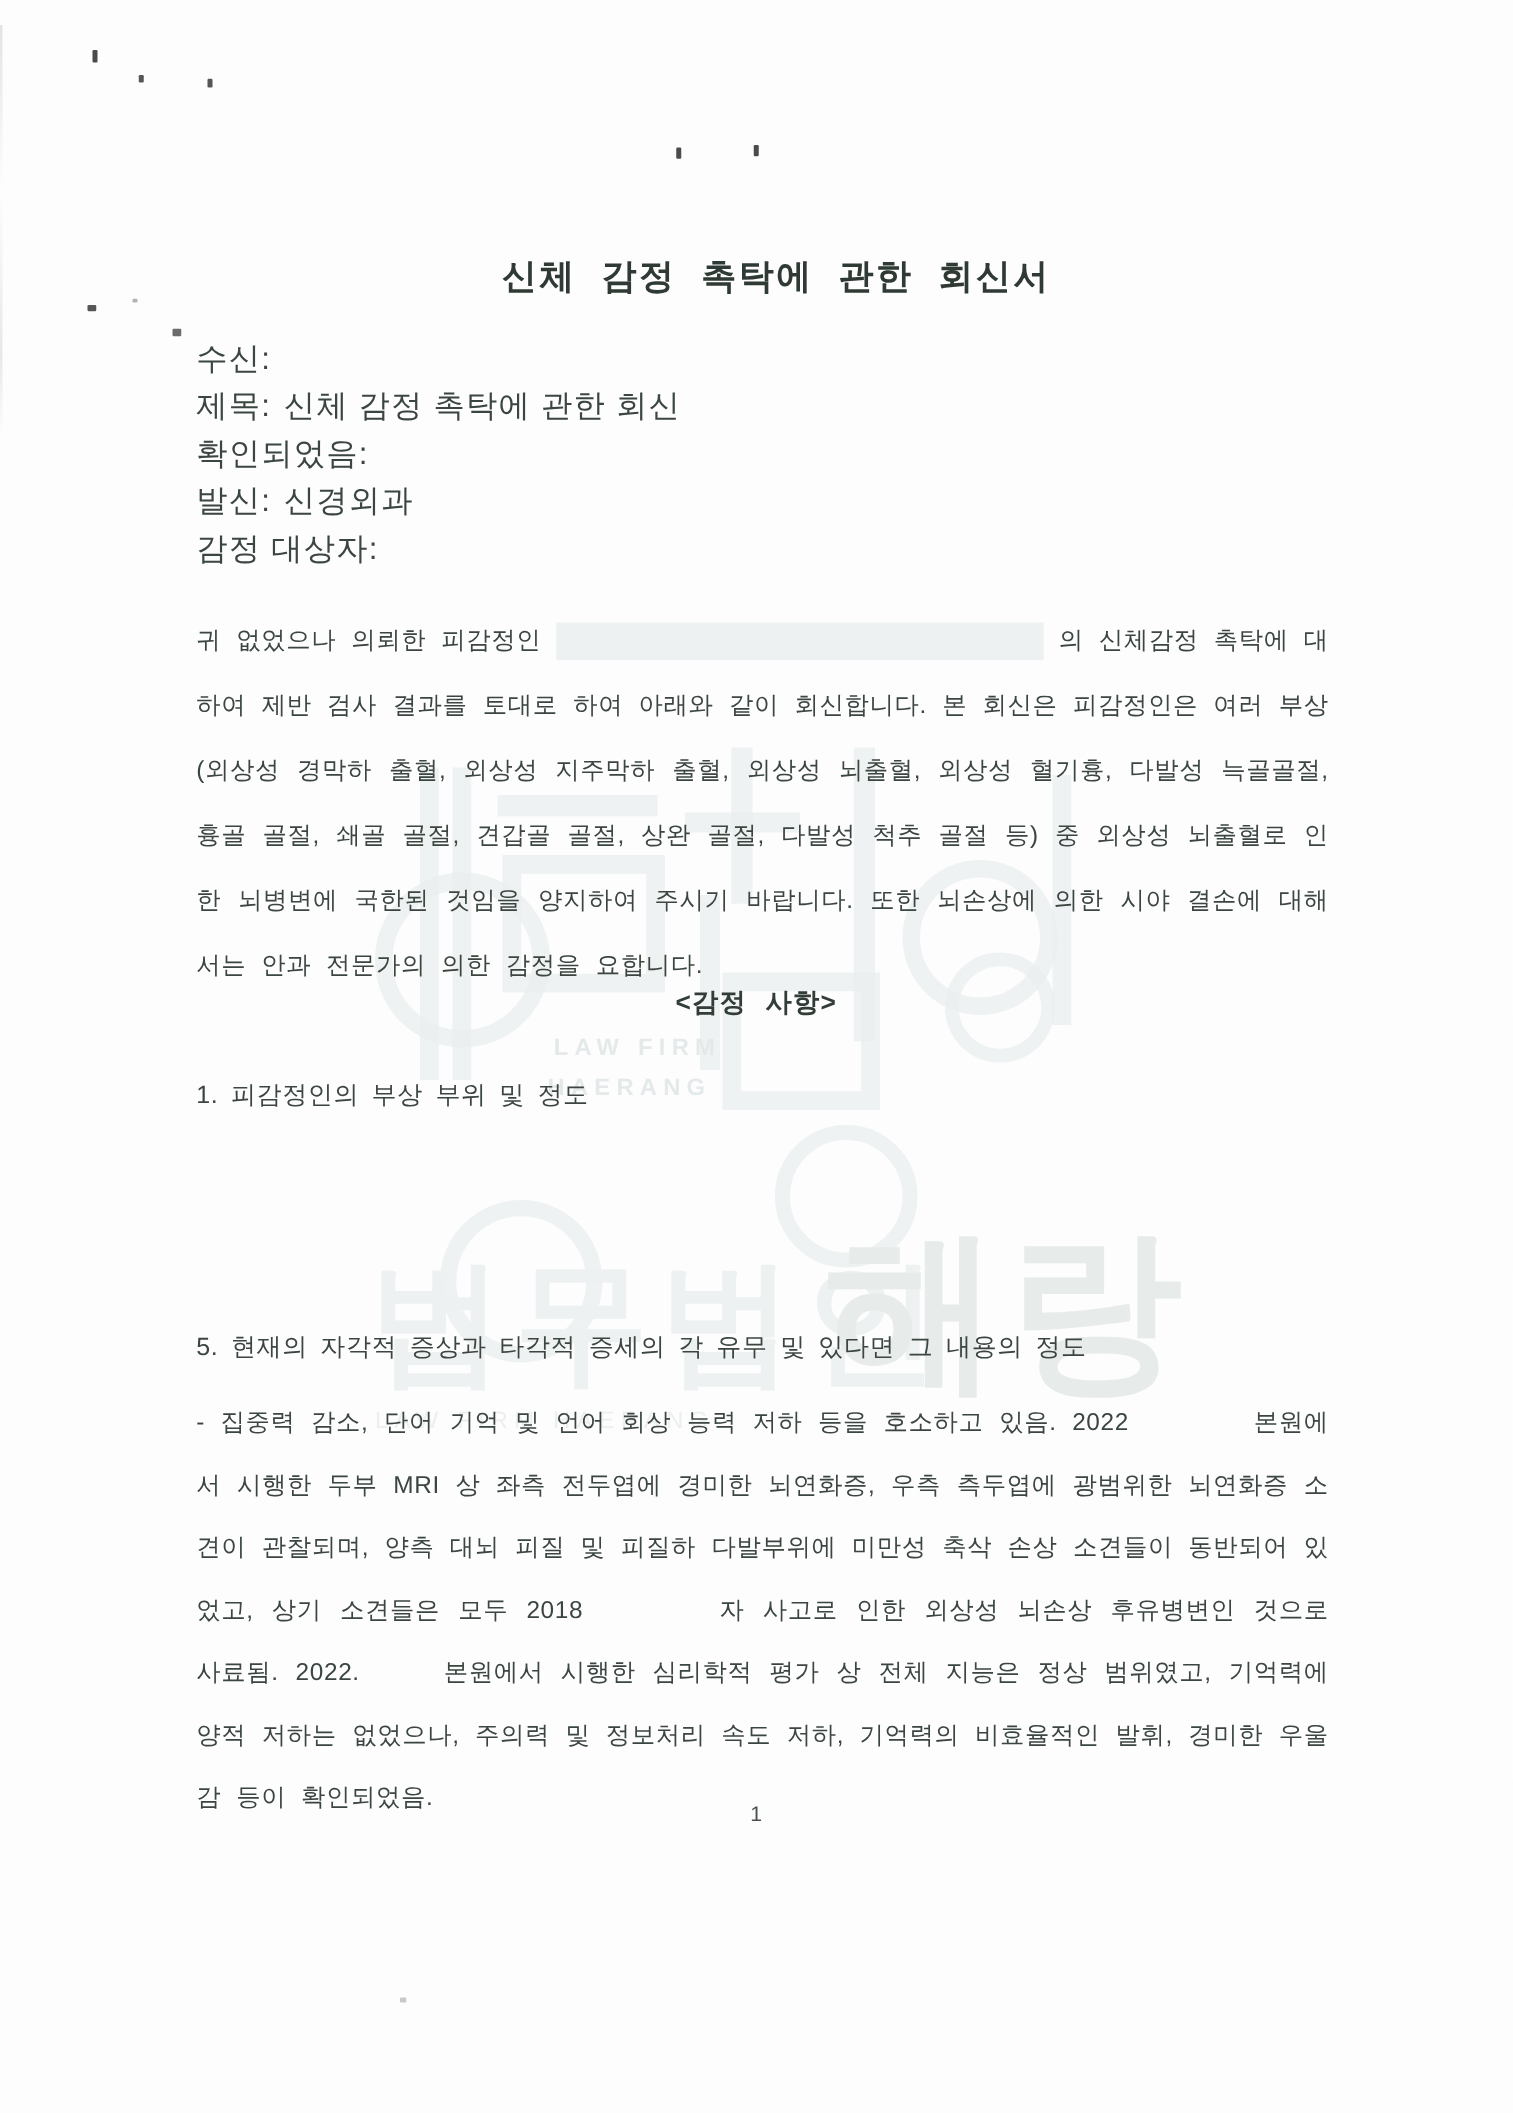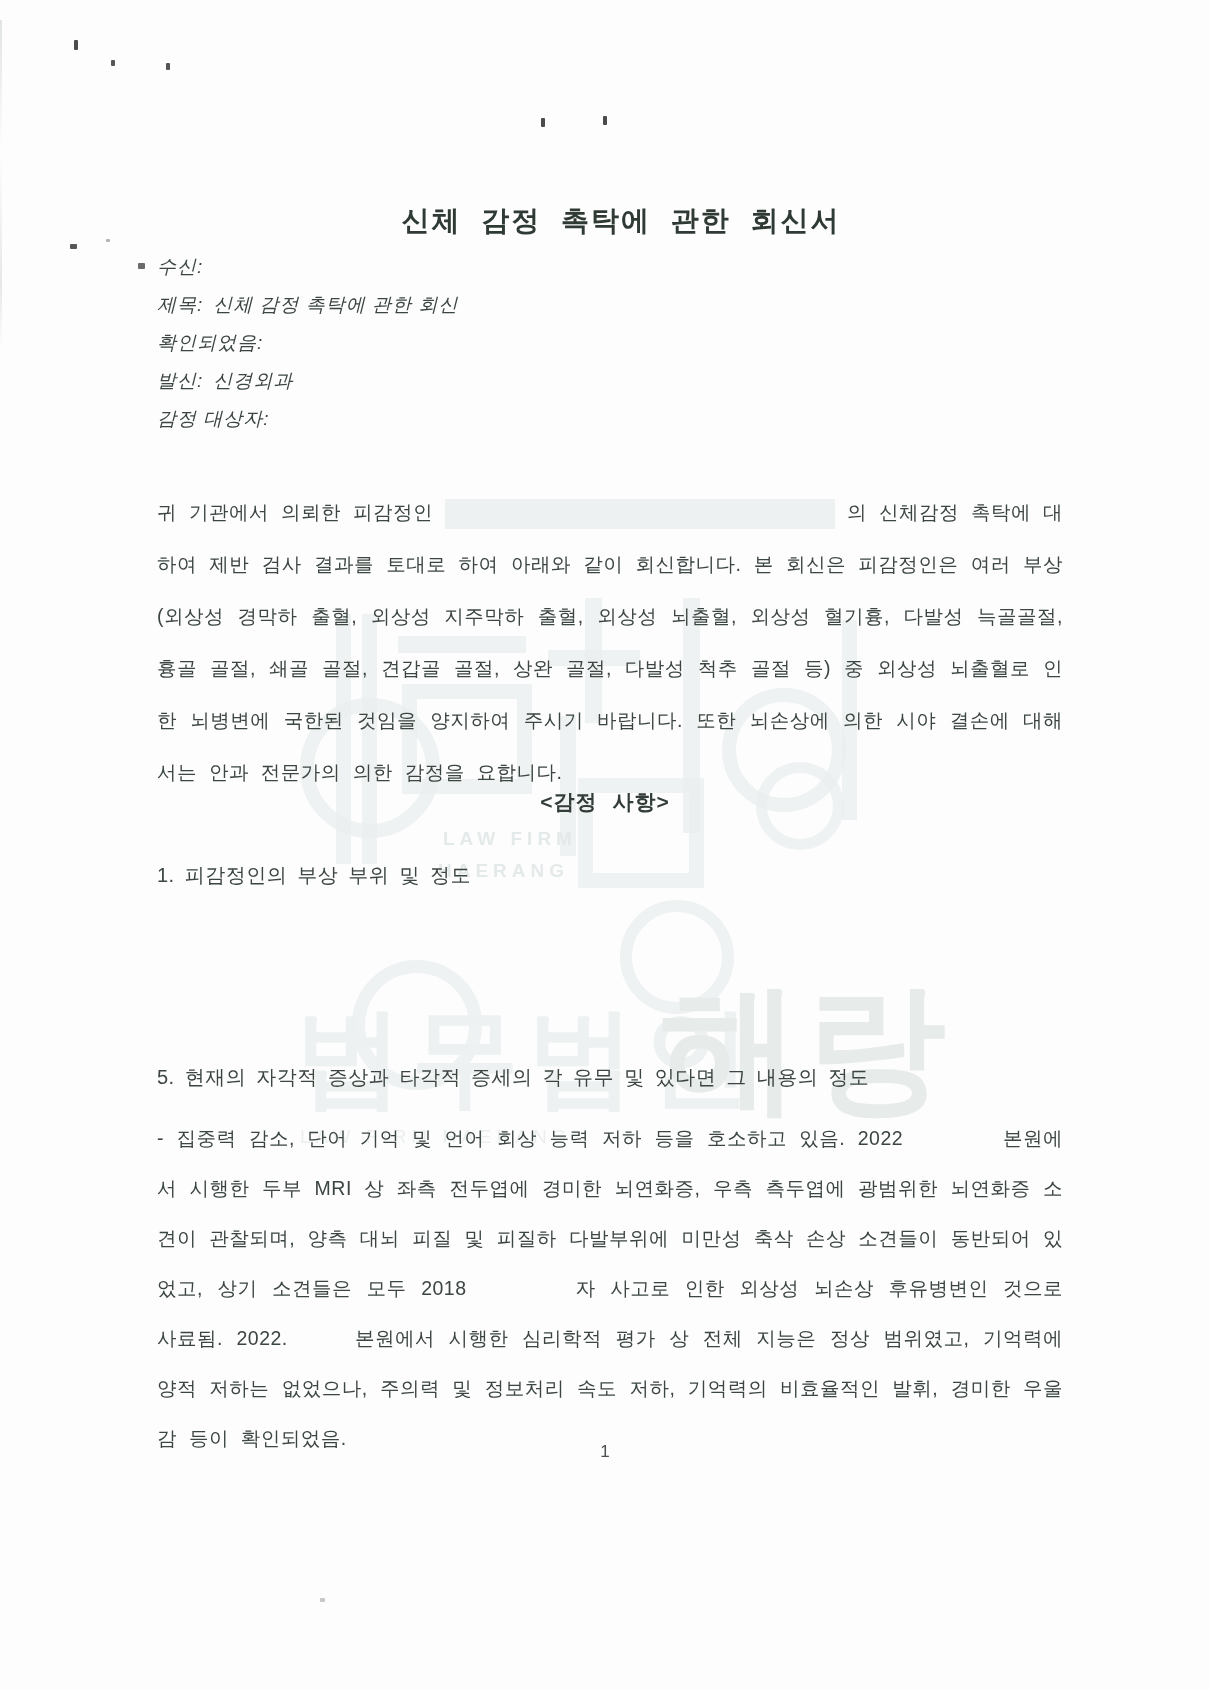--- a/index.html
+++ b/index.html
@@ -36,21 +36,21 @@
     position:absolute;left:300px;top:1126px;
     font-size:19px;font-weight:400;color:#eceff0;letter-spacing:5px;
   }
   
   .content{position:absolute;inset:0;z-index:1;}
   .title{
     position:absolute;top:186px;left:0;width:100%;
     text-align:center;font-size:28px;font-weight:700;color:#2f3a34;
     letter-spacing:2px;word-spacing:10px;margin:16px;
   }
-  .fields{position:absolute;top:248px;left:157px;width:905px;font-size:19px;font-style:italic;}
+  .fields{position:absolute;top:268px;left:157px;width:905px;font-size:25px;}
   .field-row{height:38px;line-height:38px;white-space:nowrap;}
   .field-label{letter-spacing:1px;}
   .field-value{margin-left:10px;letter-spacing:1px;}
   .field-value.indented{}
   .para{
     position:absolute;left:157px;width:906px;
     font-size:19.5px;line-height:52px;text-align:justify;
     letter-spacing:.5px;word-spacing:6px;margin:0;color:#3c4641;
   }
   .para.sec{line-height:50px;}
@@ -136,21 +136,21 @@
         <span class="field-label">확인되었음:</span><span class="field-value"></span>
       </div>
       <div class="field-row">
         <span class="field-label">발신:</span><span class="field-value indented">신경외과</span>
       </div>
       <div class="field-row">
         <span class="field-label">감정 대상자:</span><span class="field-value"></span>
       </div>
     </div>
 
-    <p class="para intro"><span>귀 기관에서 의뢰한 피감정인 </span> <span class="gap shaded" style="width: 390px;"></span> <span>의 신체감정 촉탁에 대하여 제반 검사 결과를 토대로 하여 아래와 같이 회신합니다. 본 회신은 피감정인은 여러 부상 (외상성 경막하 출혈, 외상성 지주막하 출혈, 외상성 뇌출혈, 외상성 혈기흉, 다발성 늑골골절, 흉골 골절, 쇄골 골절, 견갑골 골절, 상완 골절, 다발성 척추 골절 등) 중 외상성 뇌출혈로 인한 뇌병변에 국한된 것임을 양지하여 주시기 바랍니다. 또한 뇌손상에 의한 시야 결손에 대해서는 안과 전문가의 의한 감정을 요합니다. </span> </p>
+    <p class="para intro"><span>귀 없었으나 의뢰한 피감정인 </span> <span class="gap shaded" style="width: 390px;"></span> <span>의 신체감정 촉탁에 대하여 제반 검사 결과를 토대로 하여 아래와 같이 회신합니다. 본 회신은 피감정인은 여러 부상 (외상성 경막하 출혈, 외상성 지주막하 출혈, 외상성 뇌출혈, 외상성 혈기흉, 다발성 늑골골절, 흉골 골절, 쇄골 골절, 견갑골 골절, 상완 골절, 다발성 척추 골절 등) 중 외상성 뇌출혈로 인한 뇌병변에 국한된 것임을 양지하여 주시기 바랍니다. 또한 뇌손상에 의한 시야 결손에 대해서는 안과 전문가의 의한 감정을 요합니다. </span> </p>
 
     <p class="divider">&lt;감정 사항&gt;</p>
 
     <p class="sec1-head">1. 피감정인의 부상 부위 및 정도</p>
 
     <p class="sec2-head">5. 현재의 자각적 증상과 타각적 증세의 각 유무 및 있다면 그 내용의 정도</p>
     <p class="para sec sec2-body"><span>- 집중력 감소, 단어 기억 및 언어 회상 능력 저하 등을 호소하고 있음. 2022 </span> <span class="gap" style="width: 75px;"></span> <span>본원에서 시행한 두부 MRI 상 좌측 전두엽에 경미한 뇌연화증, 우측 측두엽에 광범위한 뇌연화증 소견이 관찰되며, 양측 대뇌 피질 및 피질하 다발부위에 미만성 축삭 손상 소견들이 동반되어 있었고, 상기 소견들은 모두 2018 </span> <span class="gap" style="width: 80px;"></span> <span>자 사고로 인한 외상성 뇌손상 후유병변인 것으로 사료됨. 2022. </span> <span class="gap" style="width: 40px;"></span> <span>본원에서 시행한 심리학적 평가 상 전체 지능은 정상 범위였고, 기억력에 양적 저하는 없었으나, 주의력 및 정보처리 속도 저하, 기억력의 비효율적인 발휘, 경미한 우울감 등이 확인되었음. </span> </p>
 
     <div class="page-num">1</div>
   </div>

